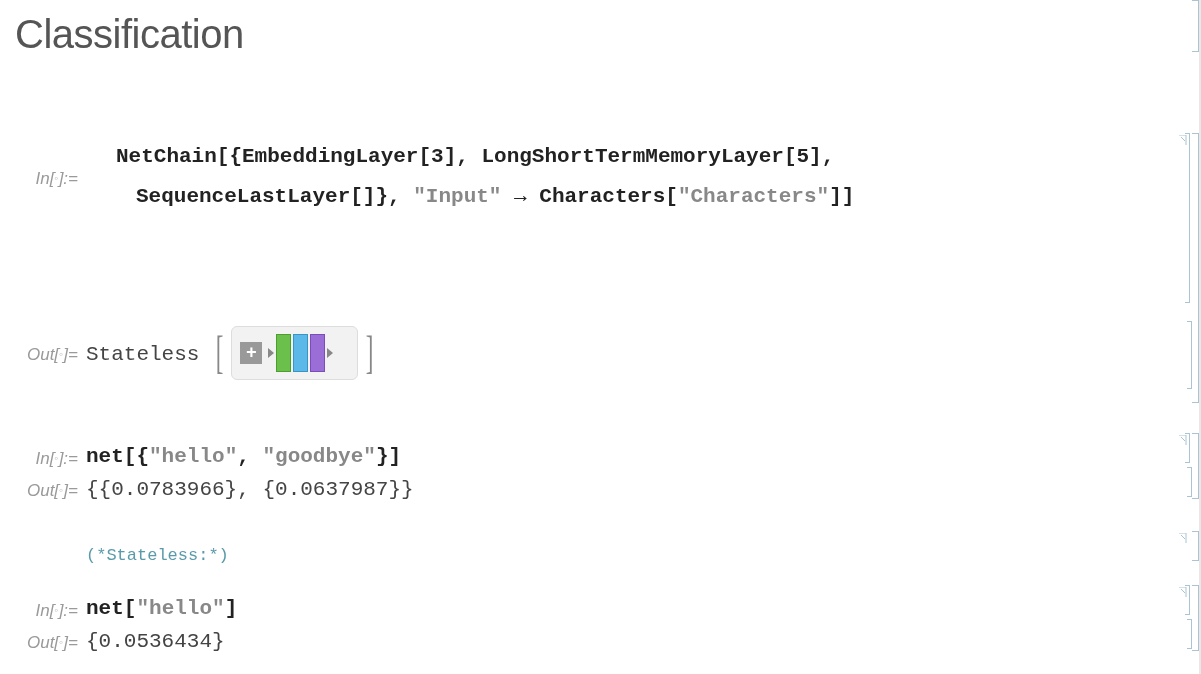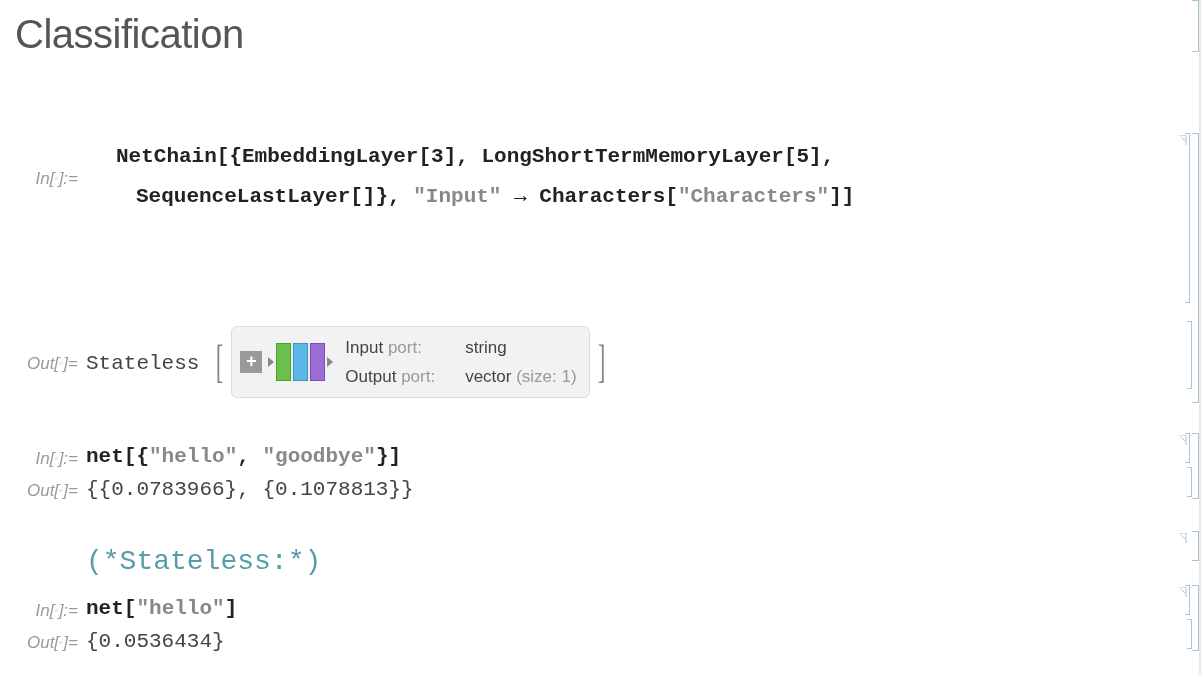--- a/index.html
+++ b/index.html
@@ -58,21 +58,21 @@
       font-family: "Consolas", "Courier New", monospace;
       font-size: 21px;
       color: #444444;
       line-height: 1.6;
       flex: 1;
       padding-top: 2px;
     }
     .comment {
       color: #5a9baa;
       font-family: "Consolas", "Courier New", monospace;
-      font-size: 28px;
+      font-size: 17px;
     }
     .netchain-box {
       display: inline-flex;
       align-items: center;
       vertical-align: middle;
       position: relative;
       top: -1px;
     }
     .netchain-inner {
       display: inline-flex;
@@ -226,26 +226,20 @@
         <span class="bracket-l">[</span>
         <span class="netchain-inner">
           <span class="plus-button">+</span>
           <span class="layer-blocks">
             <span class="mini-arrow"></span>
             <span class="layer-block lb-green"></span>
             <span class="layer-block lb-blue"></span>
             <span class="layer-block lb-purple"></span>
             <span class="mini-arrow"></span>
           </span>
-          <span class="port-info">
-            <span class="port-label"><span>Input</span><span class="grey"> port:</span></span>
-            <span class="port-value">string</span>
-            <span class="port-label"><span>Output</span><span class="grey"> port:</span></span>
-            <span class="port-value"><span>vector</span><span class="grey"> (size: 1)</span></span>
-          </span>
         </span>
         <span class="bracket-r">]</span>
       </span>
     </div>
   </div>
   <div class="brackets-right" style="height:68px; right:9px;">
     <div class="cell-bracket thin"></div>
   </div>
 </div>
 
@@ -270,21 +264,21 @@
     <div class="cell-bracket thin"></div>
     <div class="cell-bracket" style="height:66px;"></div>
   </div>
 </div>
 
 <div class="row-wrap" style="height:34px;">
   <div class="cell">
     <div class="cell-label">
       <span>Out[</span><span class="dot">◦</span><span>]=</span>
     </div>
-    <div class="output-content">{{0.0783966}, {0.1078813}}</div>
+    <div class="output-content">{{0.0783966}, {0.0637987}}</div>
   </div>
   <div class="brackets-right" style="height:30px; right:9px;">
     <div class="cell-bracket thin"></div>
   </div>
 </div>
 
 <div style="height:30px;"></div>
 
 <div class="row-wrap" style="height:34px;">
   <div class="cell">

